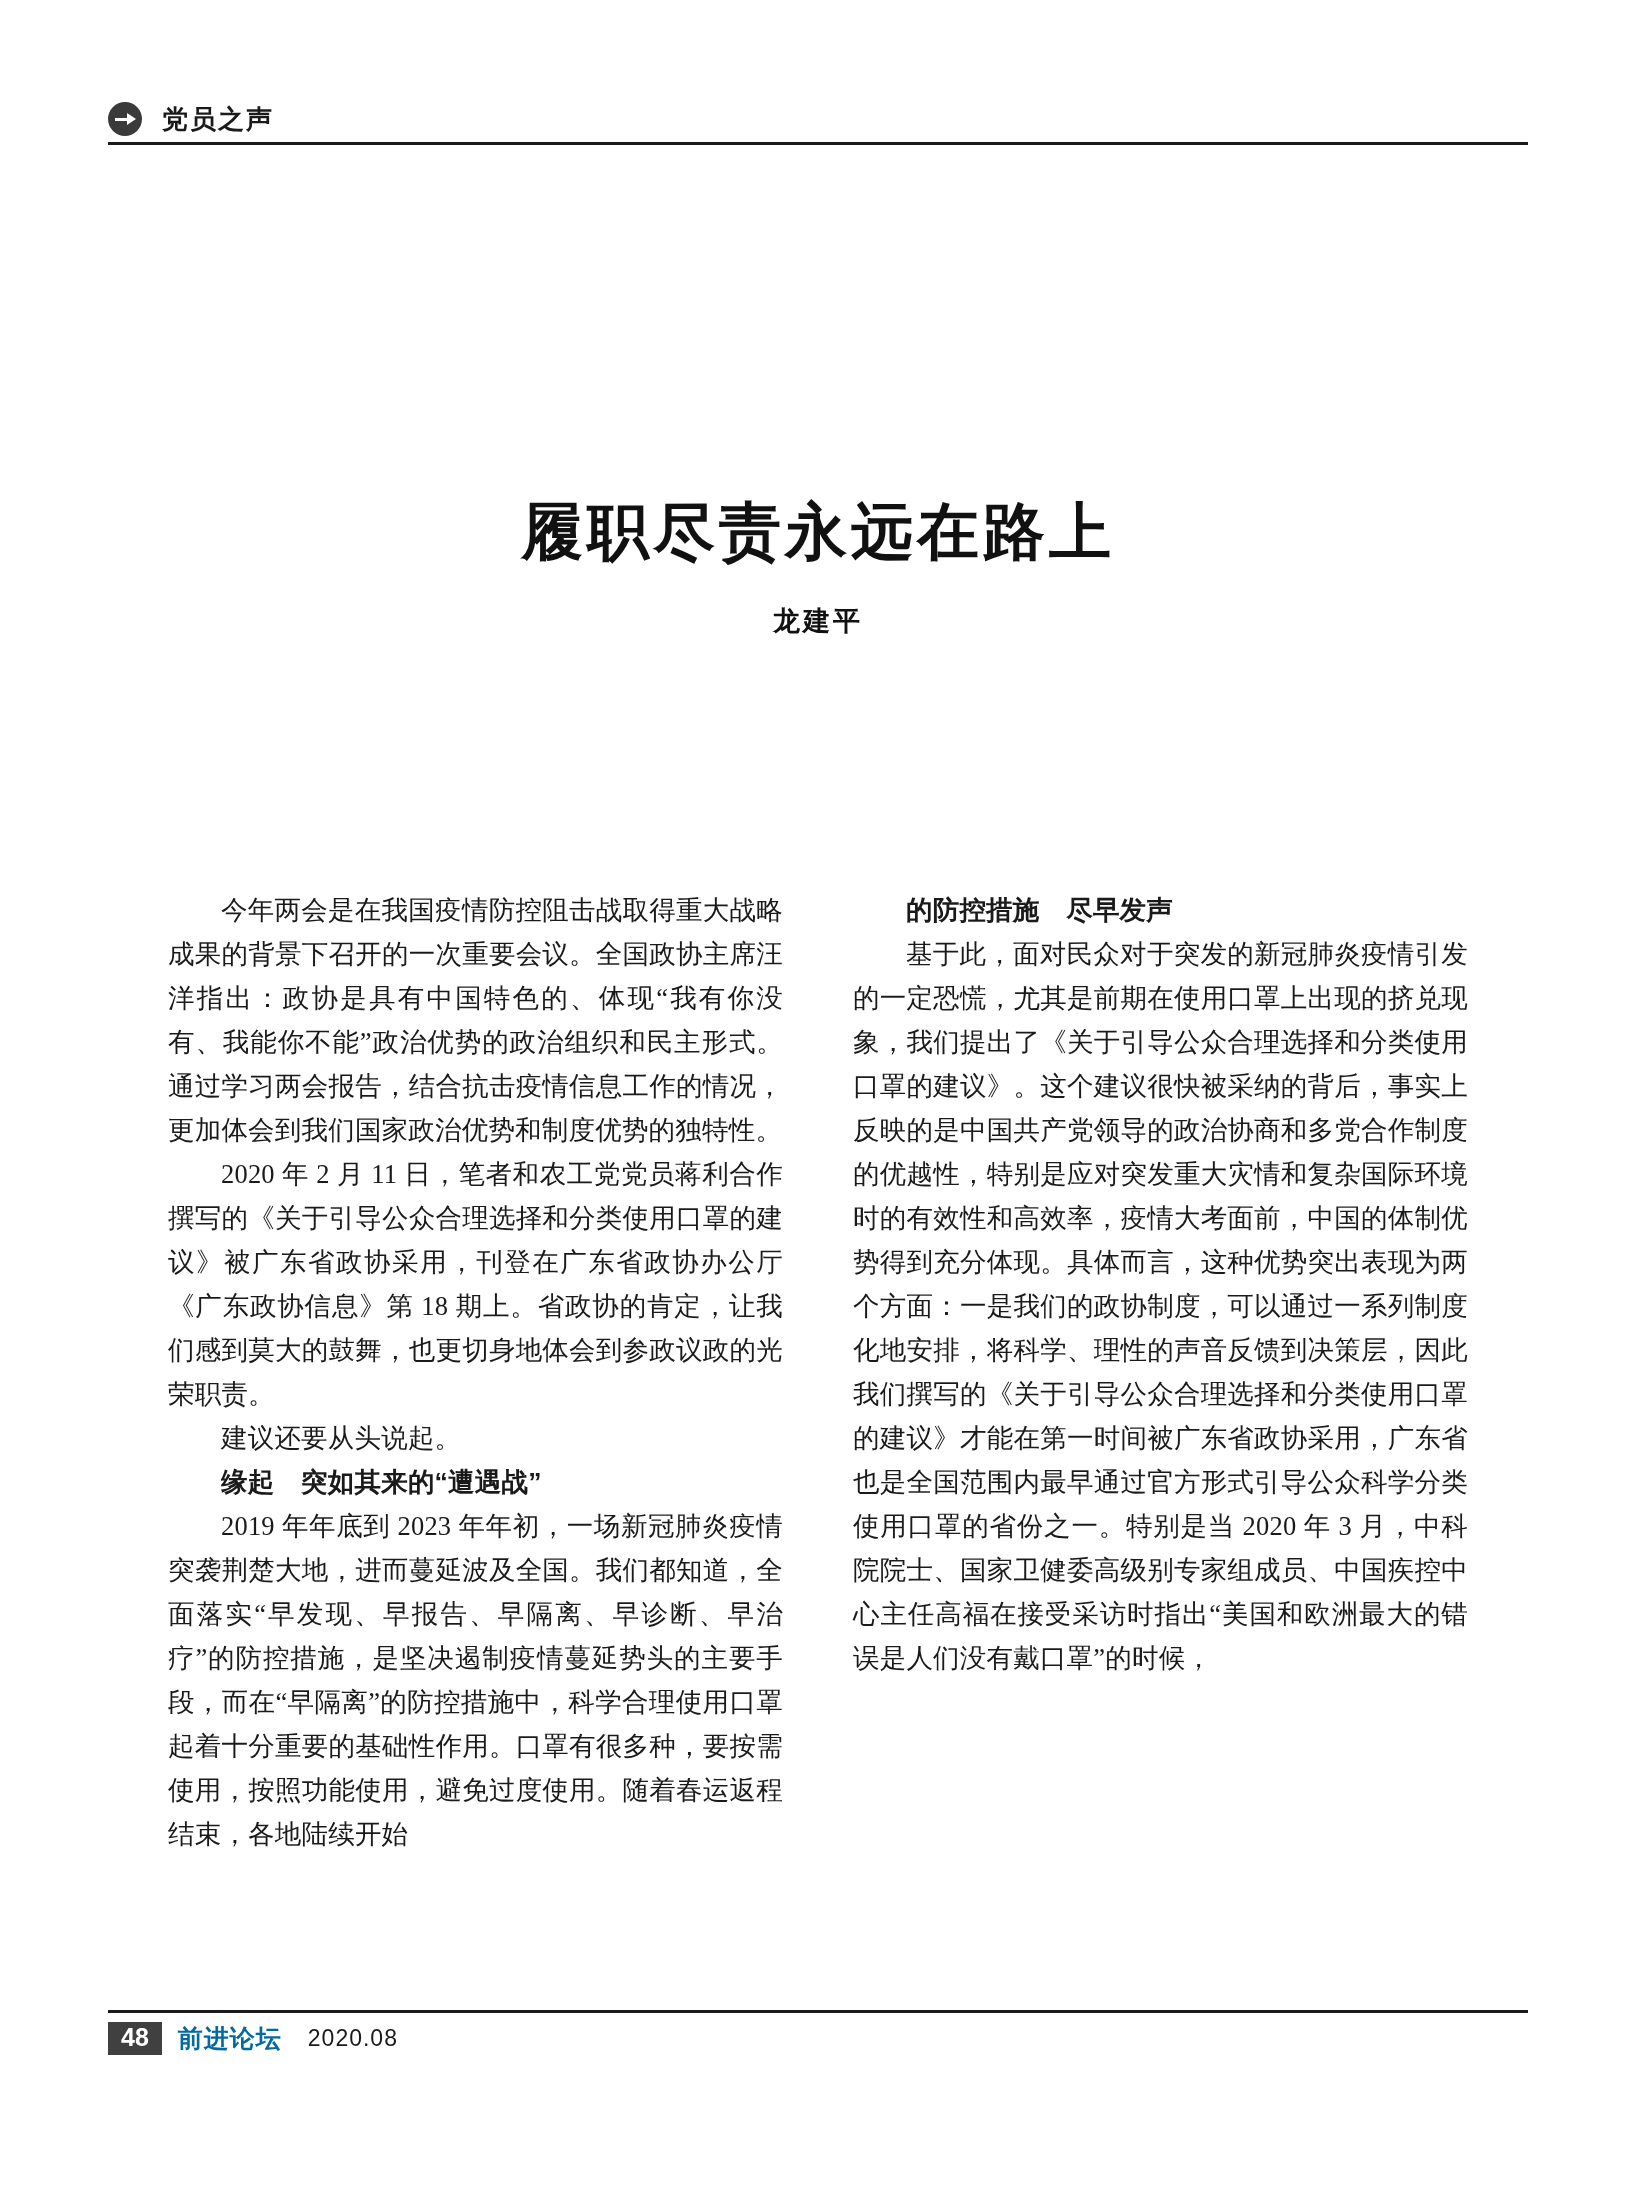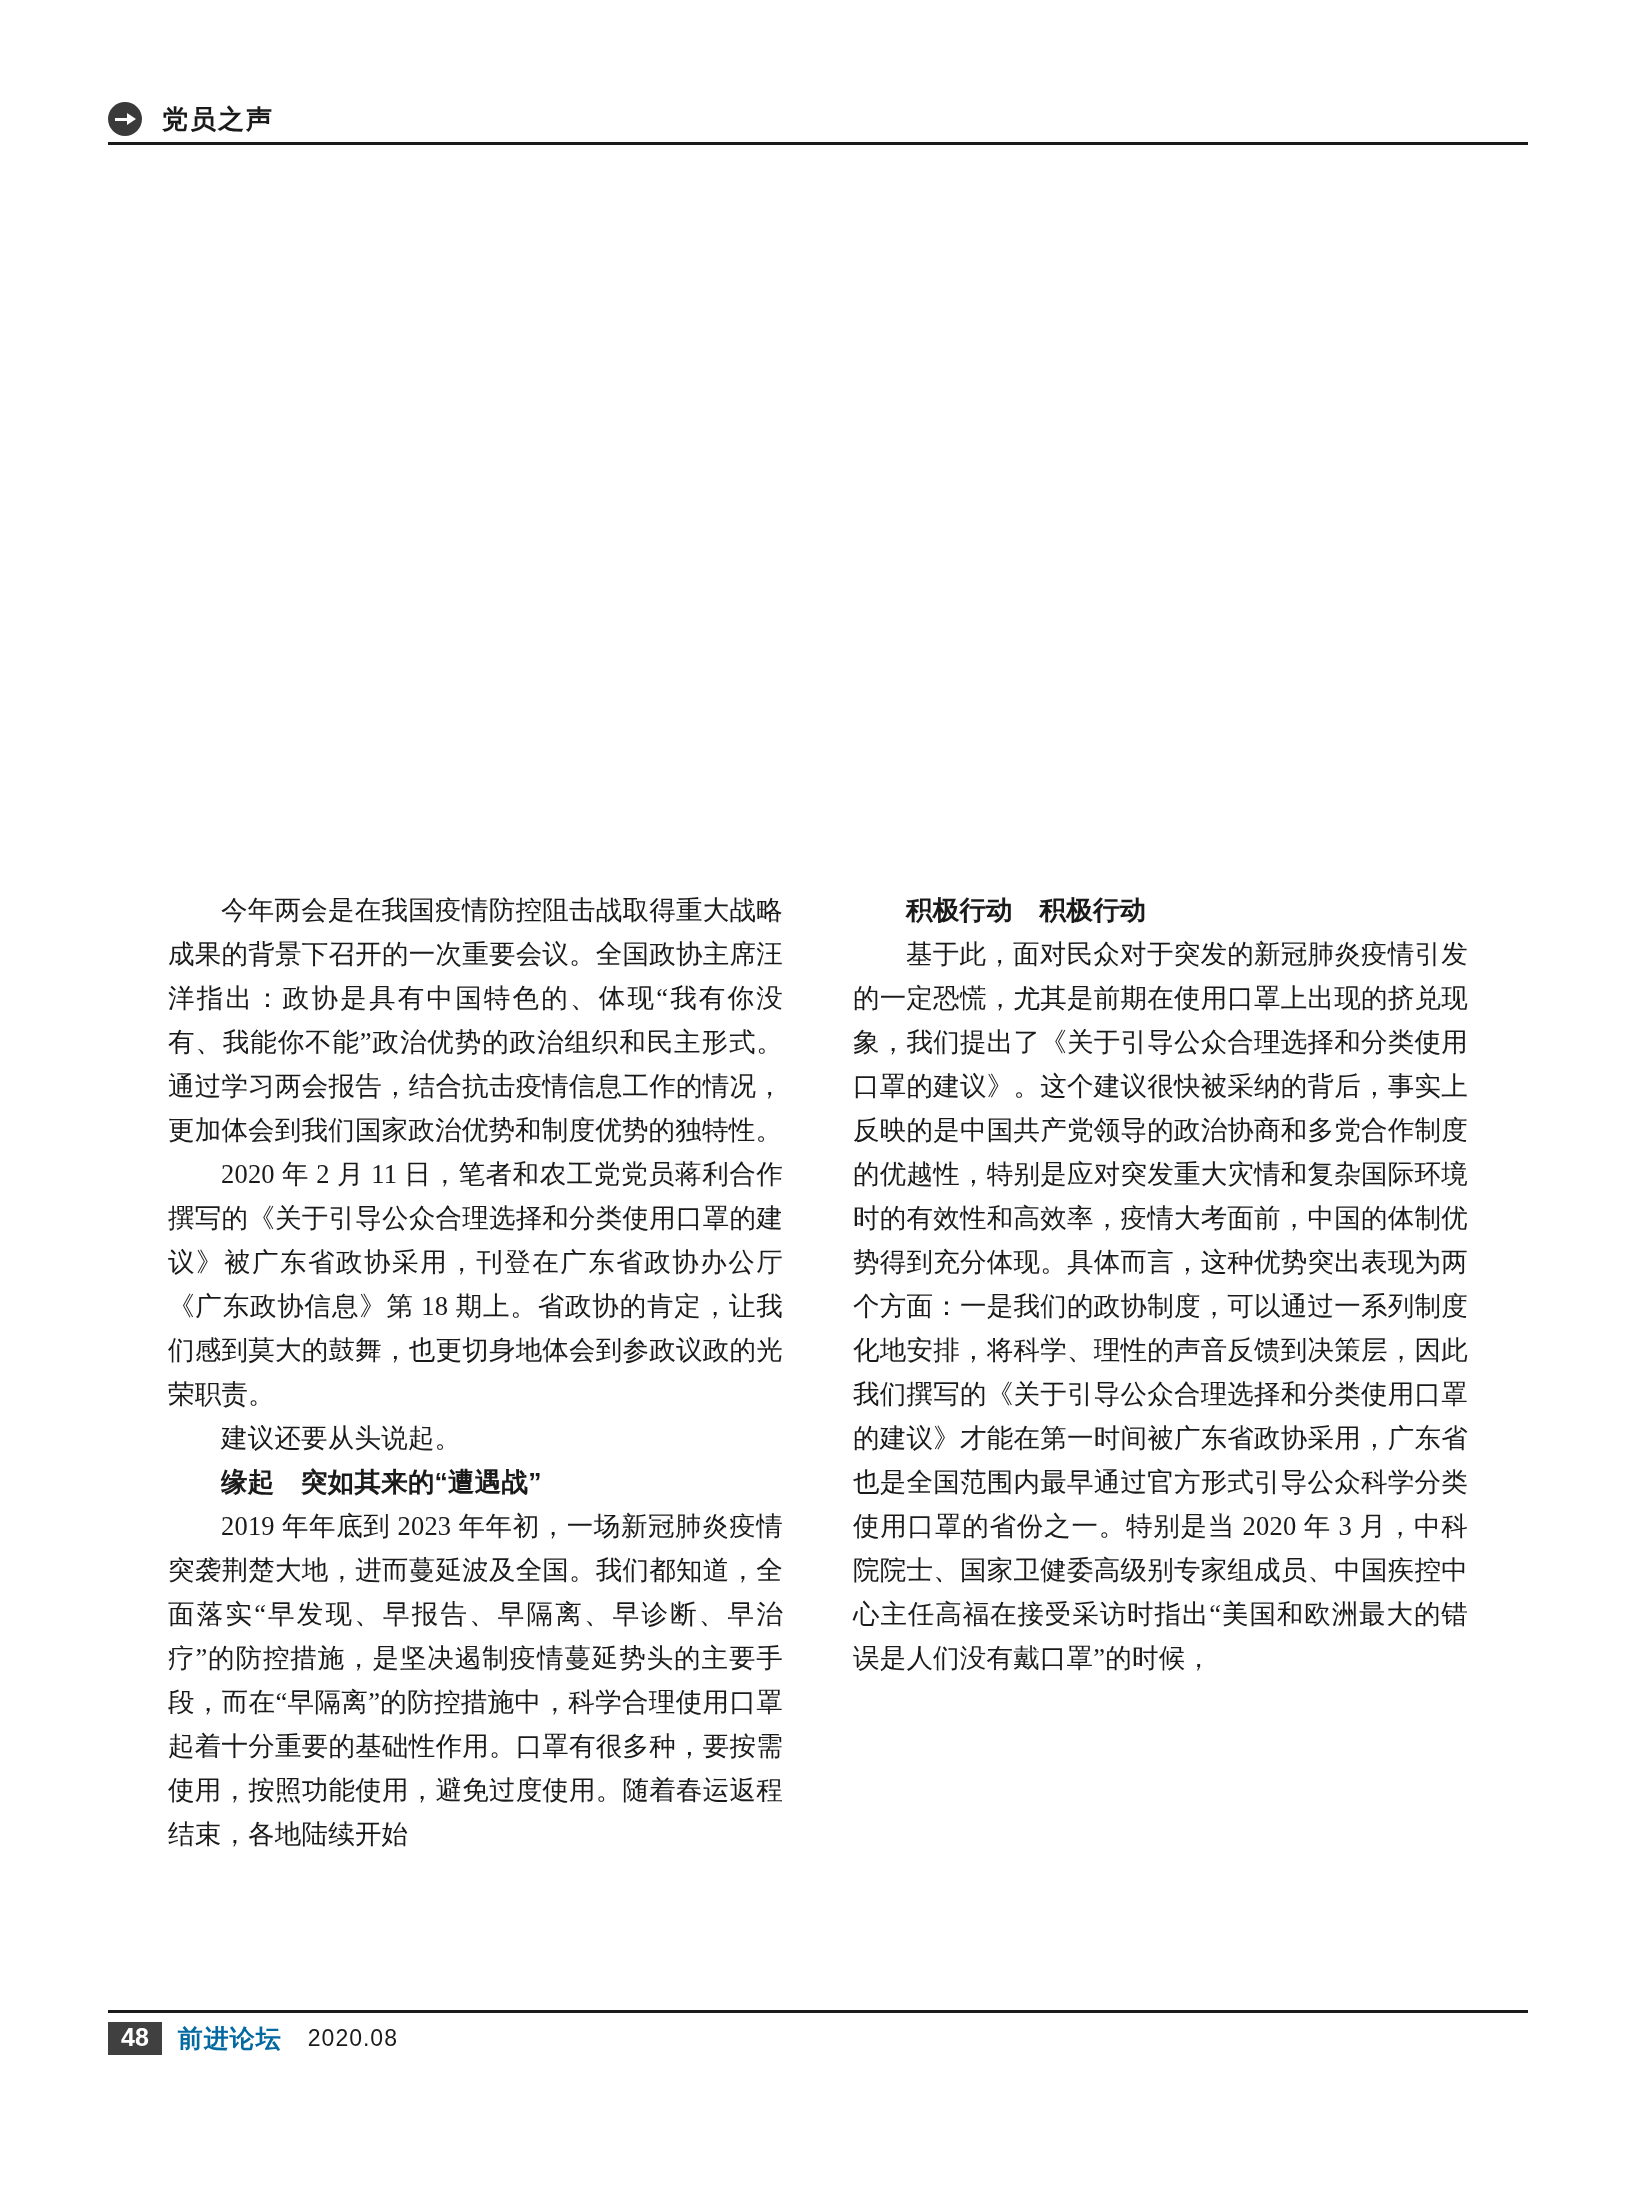--- a/index.html
+++ b/index.html
@@ -192,31 +192,35 @@
 <div class="page">
 
   <div class="header">
     <div class="header-row">
       <div class="arrow-badge"></div>
       <div class="header-title">党员之声</div>
     </div>
     <div class="header-rule"></div>
   </div>
 
+  <div class="title-block">
+    <div class="article-title">履职尽责永远在路上</div>
+    <div class="article-author">龙建平</div>
+  </div>
 
   <div class="columns">
     <div class="col">
       <p>今年两会是在我国疫情防控阻击战取得重大战略成果的背景下召开的一次重要会议。全国政协主席汪洋指出：政协是具有中国特色的、体现“我有你没有、我能你不能”政治优势的政治组织和民主形式。通过学习两会报告，结合抗击疫情信息工作的情况，更加体会到我们国家政治优势和制度优势的独特性。</p>
       <p>2020 年 2 月 11 日，笔者和农工党党员蒋利合作撰写的《关于引导公众合理选择和分类使用口罩的建议》被广东省政协采用，刊登在广东省政协办公厅《广东政协信息》第 18 期上。省政协的肯定，让我们感到莫大的鼓舞，也更切身地体会到参政议政的光荣职责。</p>
       <p>建议还要从头说起。</p>
       <p class="subhead">缘起　突如其来的“遭遇战”</p>
       <p>2019 年年底到 2023 年年初，一场新冠肺炎疫情突袭荆楚大地，进而蔓延波及全国。我们都知道，全面落实“早发现、早报告、早隔离、早诊断、早治疗”的防控措施，是坚决遏制疫情蔓延势头的主要手段，而在“早隔离”的防控措施中，科学合理使用口罩起着十分重要的基础性作用。口罩有很多种，要按需使用，按照功能使用，避免过度使用。随着春运返程结束，各地陆续开始</p>
     </div>
     <div class="col">
-      <p class="subhead">积极行动　积极行动</p>
+      <p class="subhead">的防控措施　尽早发声</p>
       <p>基于此，面对民众对于突发的新冠肺炎疫情引发的一定恐慌，尤其是前期在使用口罩上出现的挤兑现象，我们提出了《关于引导公众合理选择和分类使用口罩的建议》。这个建议很快被采纳的背后，事实上反映的是中国共产党领导的政治协商和多党合作制度的优越性，特别是应对突发重大灾情和复杂国际环境时的有效性和高效率，疫情大考面前，中国的体制优势得到充分体现。具体而言，这种优势突出表现为两个方面：一是我们的政协制度，可以通过一系列制度化地安排，将科学、理性的声音反馈到决策层，因此我们撰写的《关于引导公众合理选择和分类使用口罩的建议》才能在第一时间被广东省政协采用，广东省也是全国范围内最早通过官方形式引导公众科学分类使用口罩的省份之一。特别是当 2020 年 3 月，中科院院士、国家卫健委高级别专家组成员、中国疾控中心主任高福在接受采访时指出“美国和欧洲最大的错误是人们没有戴口罩”的时候，</p>
     </div>
   </div>
 
   <div class="footer">
     <div class="footer-rule"></div>
     <div class="footer-row">
       <span class="page-num">48</span>
       <span class="footer-mag">前进论坛</span>
       <span class="footer-date">2020.08</span>

